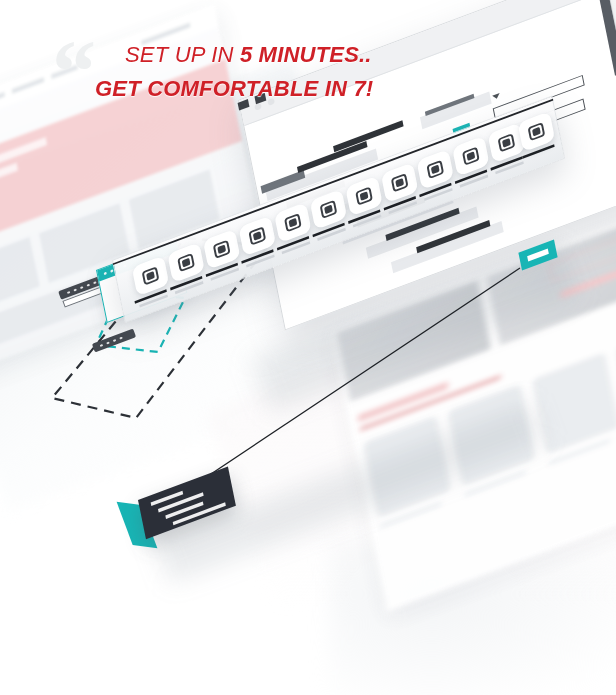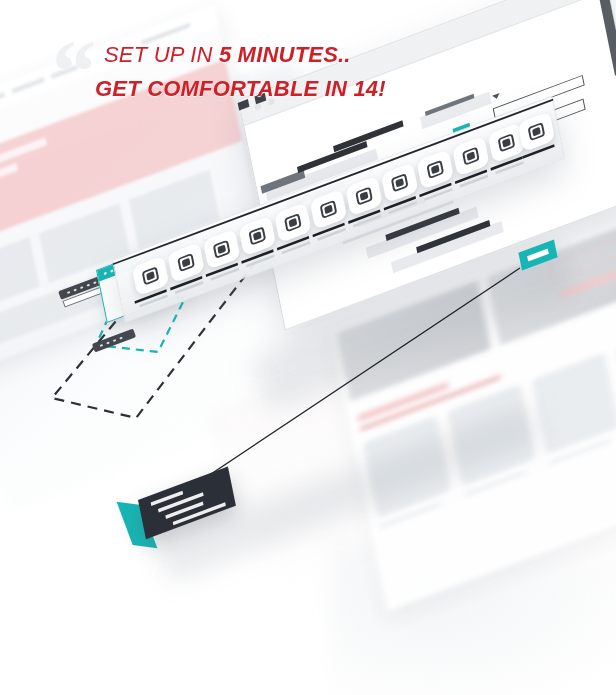--- a/index.html
+++ b/index.html
@@ -60,21 +60,21 @@
     letter-spacing: -2px;
     user-select: none;
   }
   .hl-line {
     position: absolute;
     white-space: nowrap;
     font-style: italic;
     color: #cf2027;
     text-shadow: 0 1px 1px rgba(255,255,255,.9);
   }
-  .hl-line1 { left: 52px; top: 10px; font-size: 22px; letter-spacing: .2px; }
+  .hl-line1 { left: 73px; top: 10px; font-size: 22px; letter-spacing: .2px; }
   .hl-line2 { left: 43px; top: 44px; font-size: 22px; letter-spacing: .2px; font-weight: 700; }
   .hl-thin { font-weight: 400; }
   .hl-bold { font-weight: 700; }
 
   
   .iso {
     position: absolute;
     transform-origin: 0 0;
   }
 
@@ -550,16 +550,16 @@
     <div class="ln" style="left:18px; top:18px; width:48px;"></div>
     <div class="ln" style="left:24px; top:28px; width:40px;"></div>
     <div class="ln" style="left:30px; top:38px; width:56px;"></div>
   </div>
 
   <div class="headline">
     <span class="quote-mark">“</span>
     <div class="hl-line hl-line1">
       <span class="hl-thin">SET UP IN </span><span class="hl-bold">5 MINUTES..</span>
     </div>
-    <div class="hl-line hl-line2">GET COMFORTABLE IN 14!</div>
+    <div class="hl-line hl-line2">GET COMFORTABLE IN 7!</div>
   </div>
 
 </div>
 
 </body></html>

